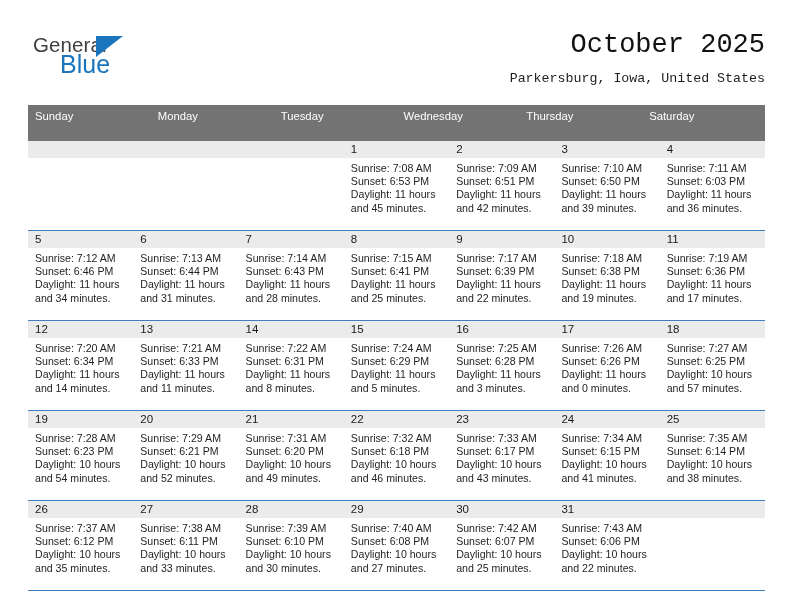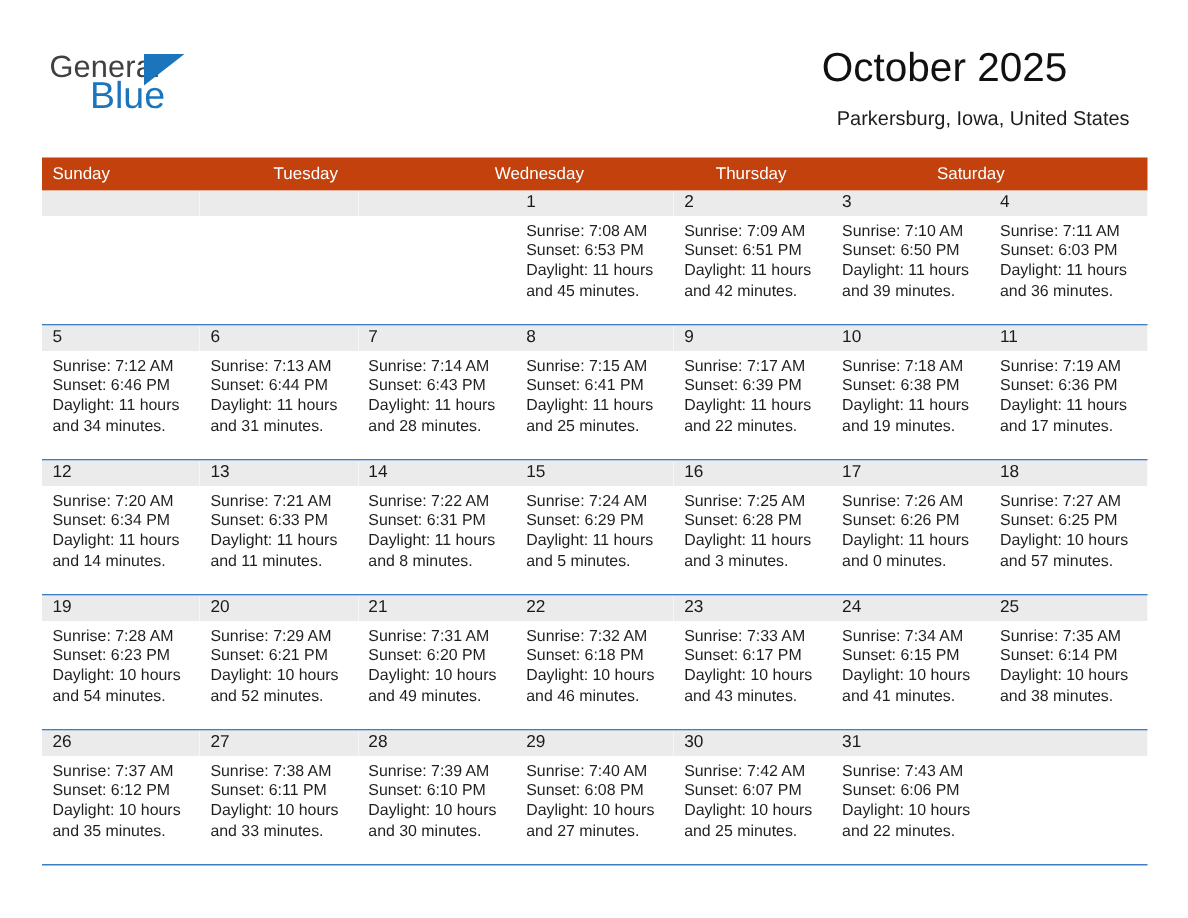--- a/index.html
+++ b/index.html
@@ -63,22 +63,24 @@
     left: 63px;
     top: 2px;
     width: 0;
     height: 0;
     border-left: 27px solid #1b75bc;
     border-bottom: 21px solid transparent;
   }
 
   .title-block {
     position: absolute;
-    right: 12px;
+    right: 0;
     top: 0;
+    text-align: right;
+    font-family: Liberation Mono, monospace;
   }
   .cal-title {
     font-size: 27px;
     font-weight: normal;
     color: #111111;
     line-height: 34px;
     white-space: nowrap;
   }
   .cal-subtitle {
     margin-top: 9px;
@@ -92,22 +94,22 @@
   
   .calendar {
     position: absolute;
     left: 28px;
     top: 105px;
     width: 737px;
   }
 
   .weekday-row {
     display: flex;
-    background: #c2410c;
-    height: 22px;
+    background: #737373;
+    height: 36px;
   }
   .weekday-cell {
     flex: 1 1 0;
     min-width: 0;
     color: #ffffff;
     font-size: 11.3px;
     line-height: 22px;
     padding-left: 7px;
     box-sizing: border-box;
     white-space: nowrap;
@@ -179,20 +181,21 @@
       <div class="cal-title">October 2025</div>
       <div class="cal-subtitle">Parkersburg, Iowa, United States</div>
     </div>
 
   </div>
 
   <div class="calendar">
 
     <div class="weekday-row">
       <div class="weekday-cell">Sunday</div>
+      <div class="weekday-cell">Monday</div>
       <div class="weekday-cell">Tuesday</div>
       <div class="weekday-cell">Wednesday</div>
       <div class="weekday-cell">Thursday</div>
       <div class="weekday-cell">Saturday</div>
     </div>
 
     <div id="weeks-container">
         <div class="week-row">
           <div class="day-cell empty">
     <div class="daynum-band">

